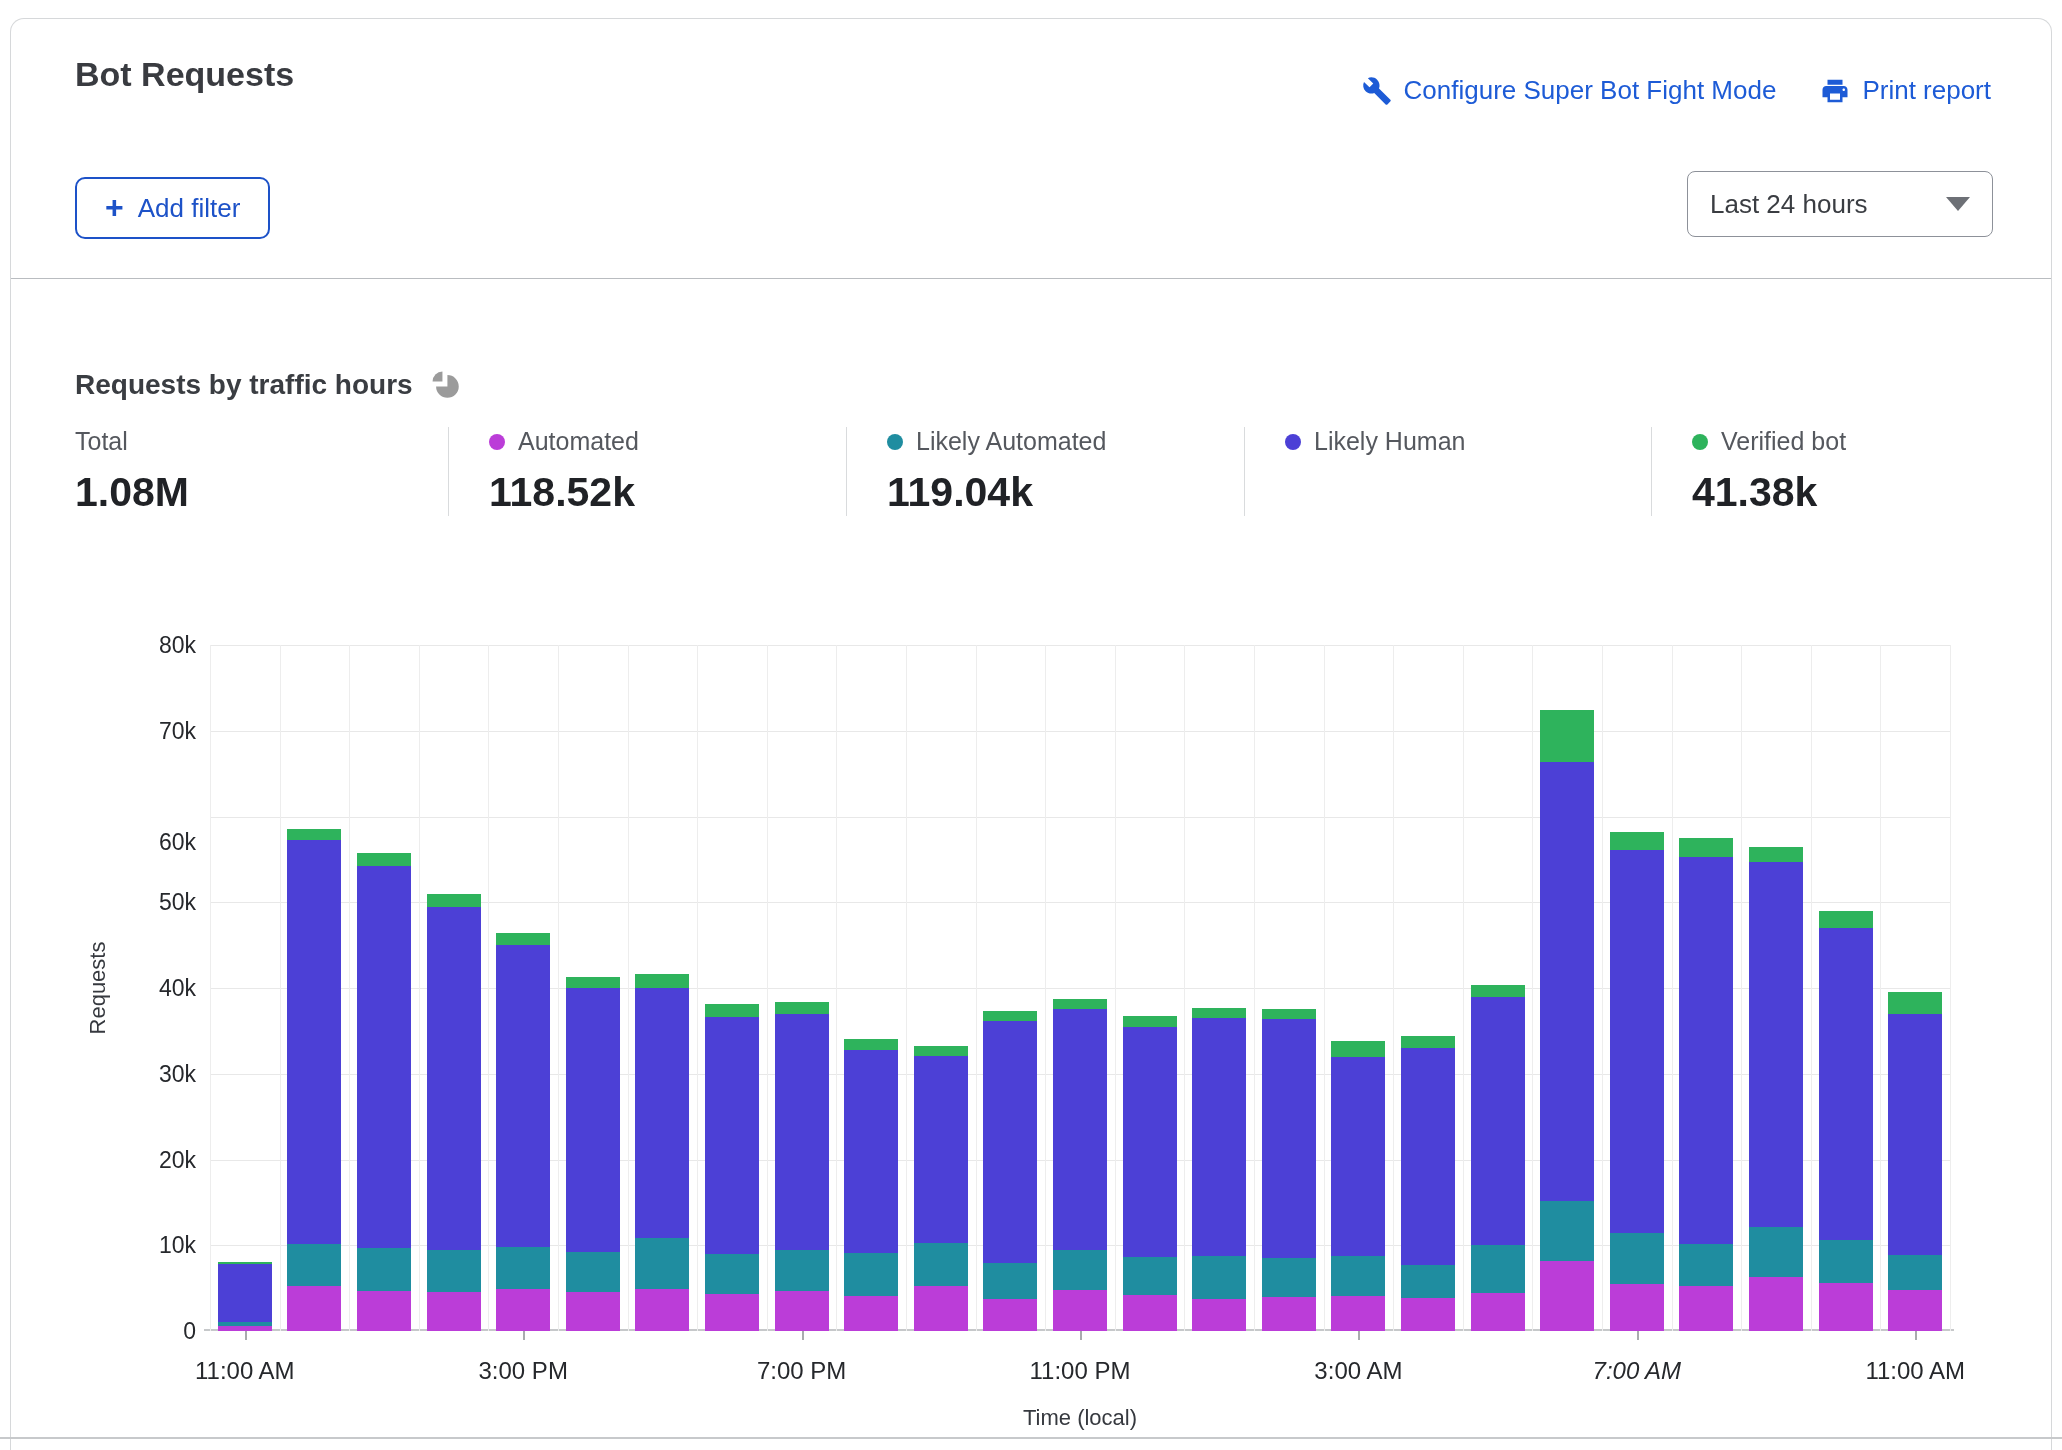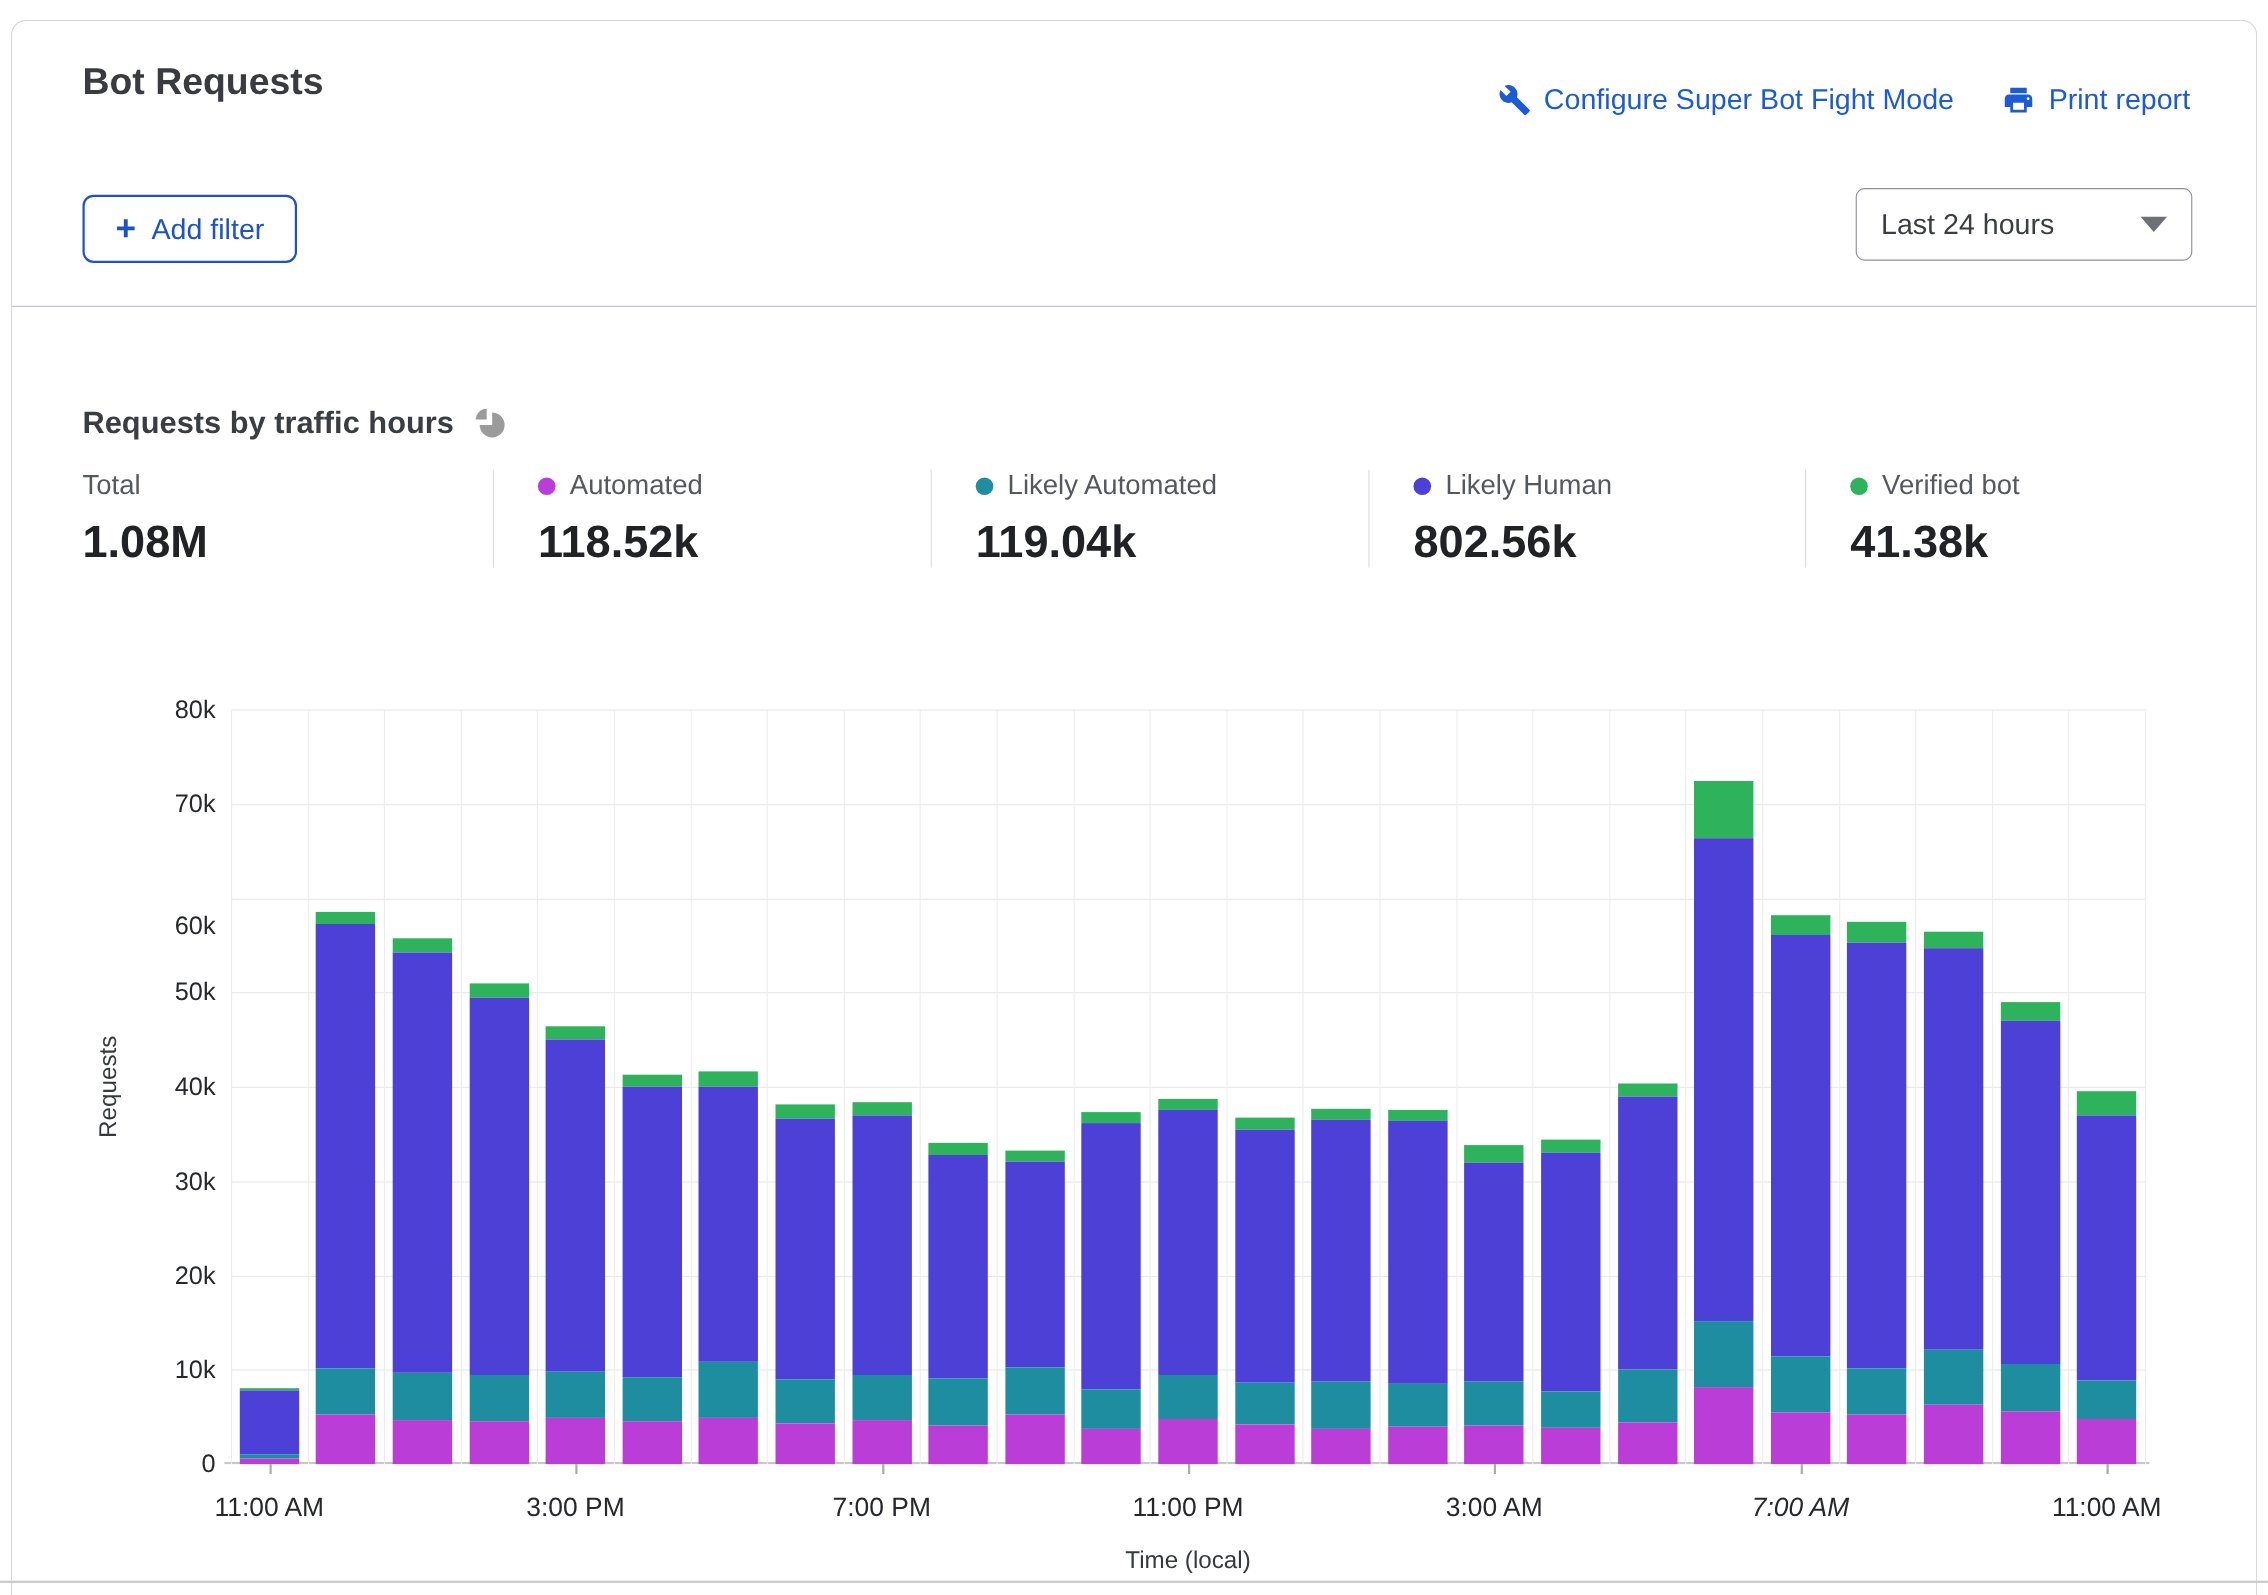--- a/index.html
+++ b/index.html
@@ -109,23 +109,22 @@
           <span class="stat-dot" style="background: rgb(31, 141, 160);"></span>
           <span class="stat-label">Likely Automated</span>
         </div>
         <div class="stat-value">119.04k</div>
       </div>
       <div class="stat-col" style="width: 397px;">
         <div class="stat-label-row">
           <span class="stat-dot" style="background: rgb(76, 64, 214);"></span>
           <span class="stat-label">Likely Human</span>
         </div>
-        <div class="stat-value">802.56k</div>
-      </div>
-      <div class="stat-col" style="width: 402px;">
+      </div>
+      <div class="stat-col" style="width: 402px; margin-left: 10px;">
         <div class="stat-label-row">
           <span class="stat-dot" style="background: rgb(46, 179, 92);"></span>
           <span class="stat-label">Verified bot</span>
         </div>
         <div class="stat-value">41.38k</div>
       </div>
     </div>
 
   <div class="chart" id="chart">
     <div class="ylabel-title">Requests</div>

